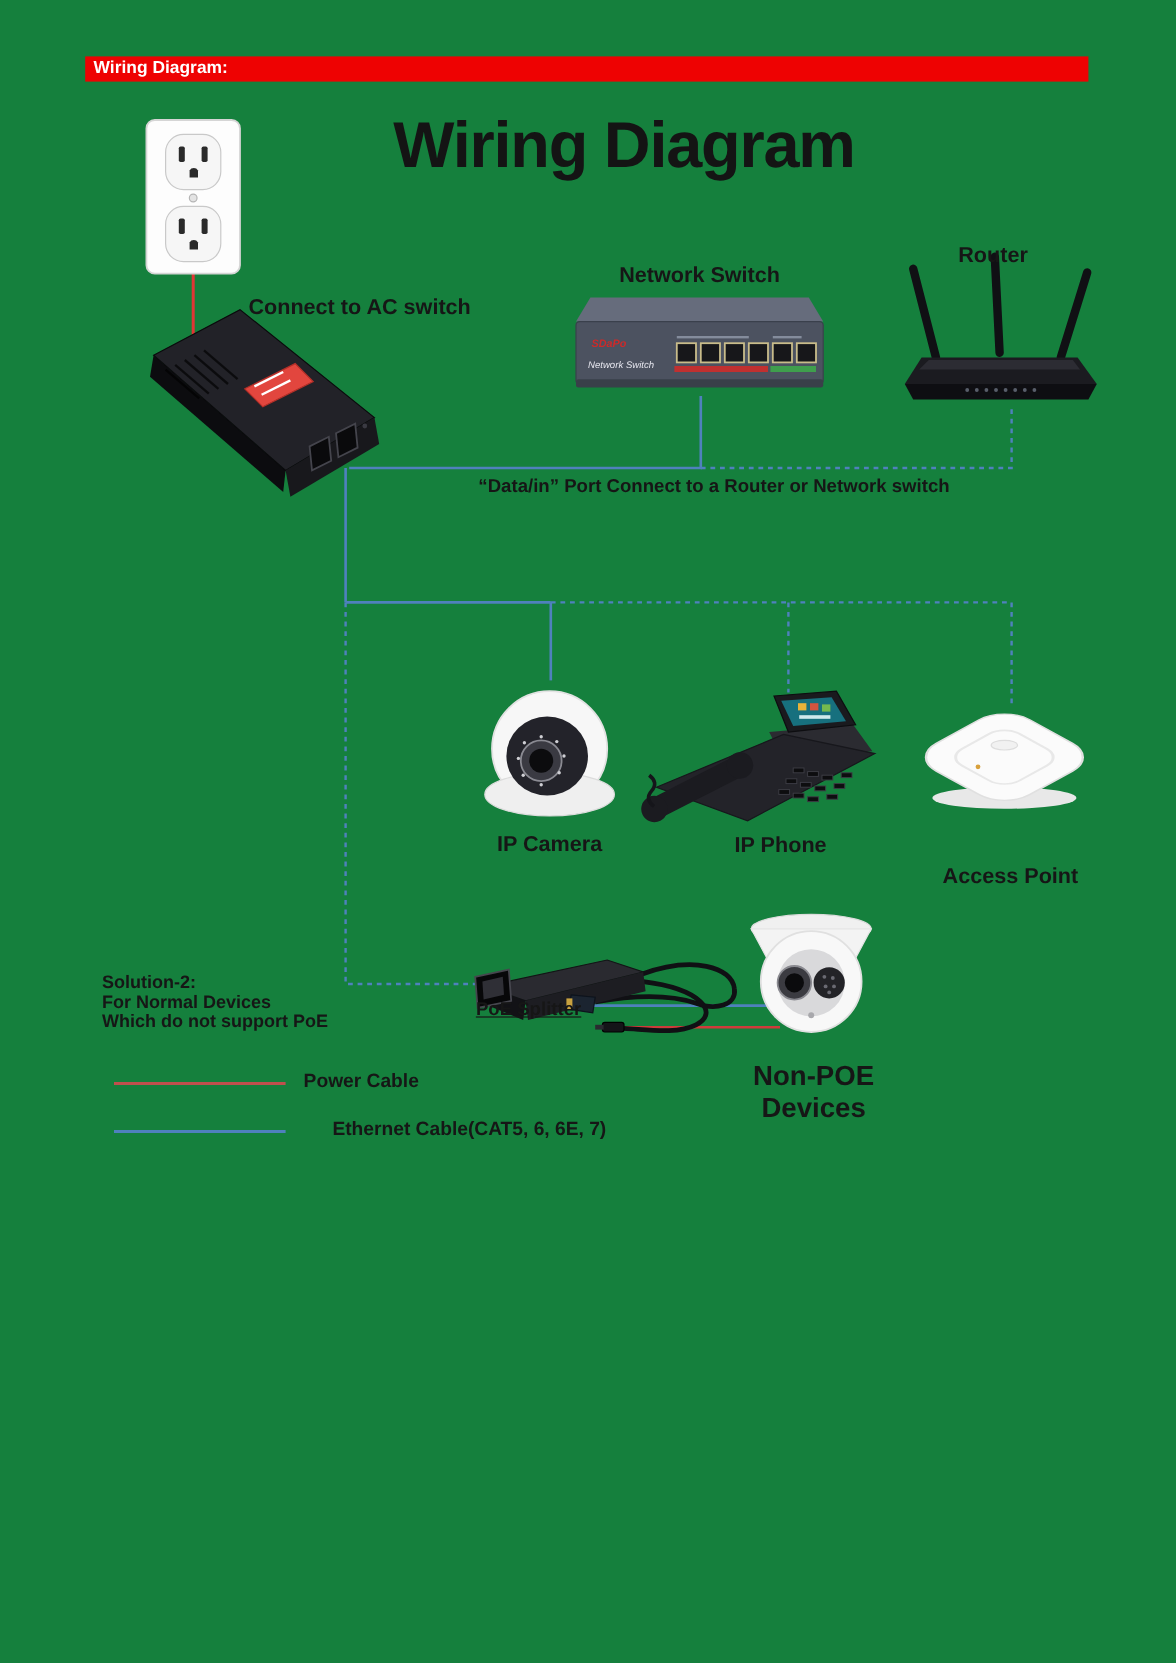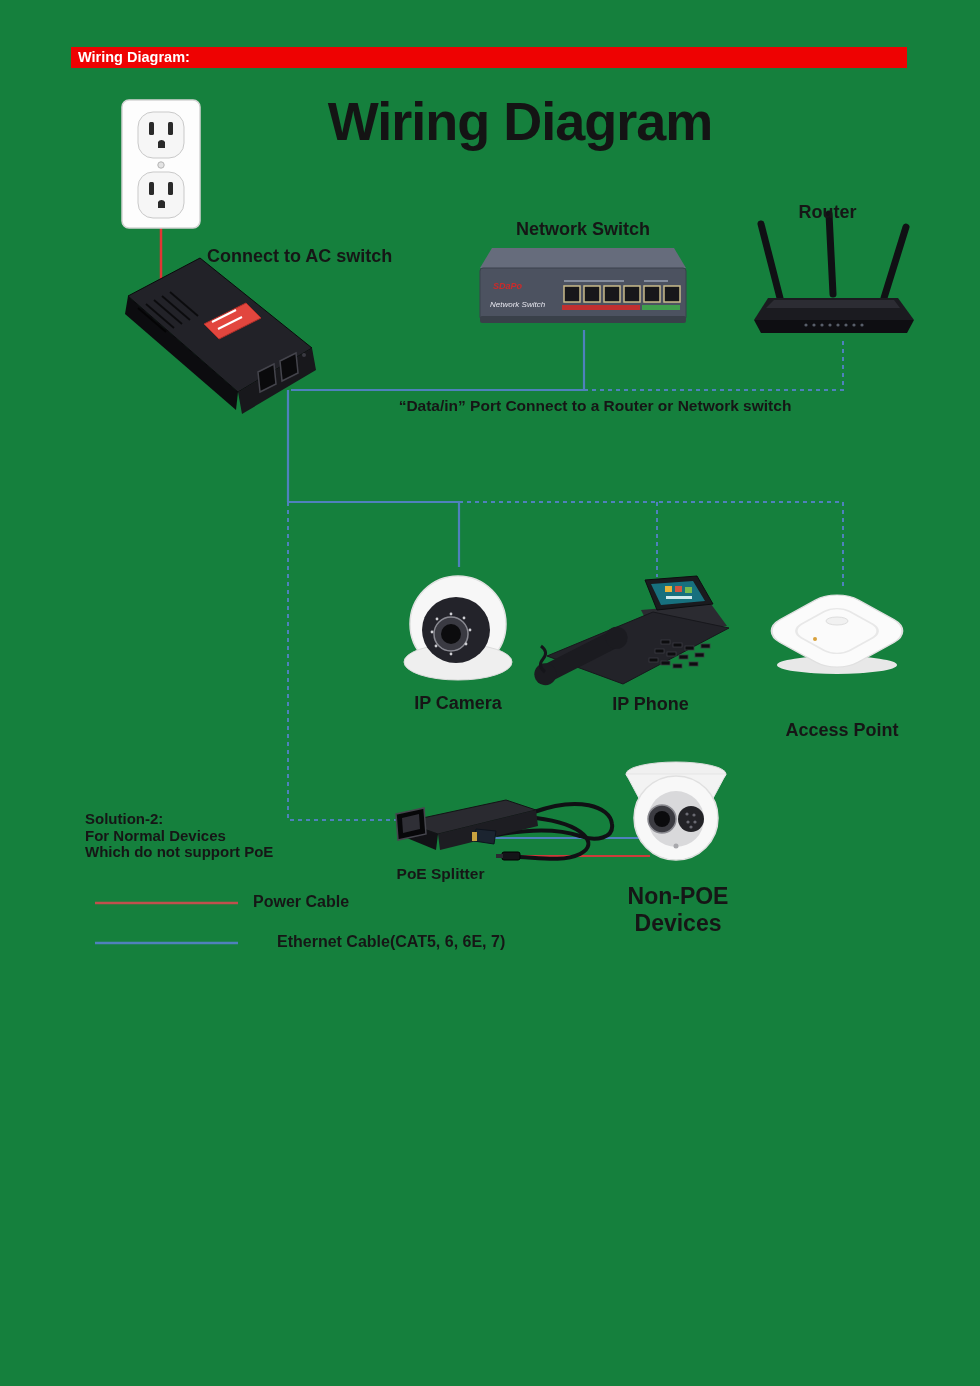--- a/index.html
+++ b/index.html
@@ -264,20 +264,20 @@
     <div>For Normal Devices</div>
     <div>Which do not support PoE</div>
   </div>
 
   <div class="abs lbl caption-dev center" style="left:398px;top:693px;width:120px;">IP Camera</div>
 
   <div class="abs lbl caption-dev center" style="left:588px;top:694px;width:125px;">IP Phone</div>
 
   <div class="abs lbl caption-dev center" style="left:772px;top:720px;width:140px;">Access Point</div>
 
-  <div class="abs lbl caption-md center" style="left:383px;top:865px;width:115px;">PoE Splitter</div>
+  <div class="abs lbl caption-md center" style="left:383px;top:833px;width:115px;text-decoration:underline;">PoE Splitter</div>
 
   <div class="abs lbl" style="left:598px;top:883px;width:160px;text-align:center;font-size:23px;">Non-POE Devices</div>
 
   <div class="abs lbl legend-label" style="left:253px;top:893px;">Power Cable</div>
   <div class="abs lbl legend-label" style="left:253px;top:933px;margin-left:24px;">Ethernet Cable(CAT5, 6, 6E, 7)</div>
 
 </div>
 
 </body></html>

